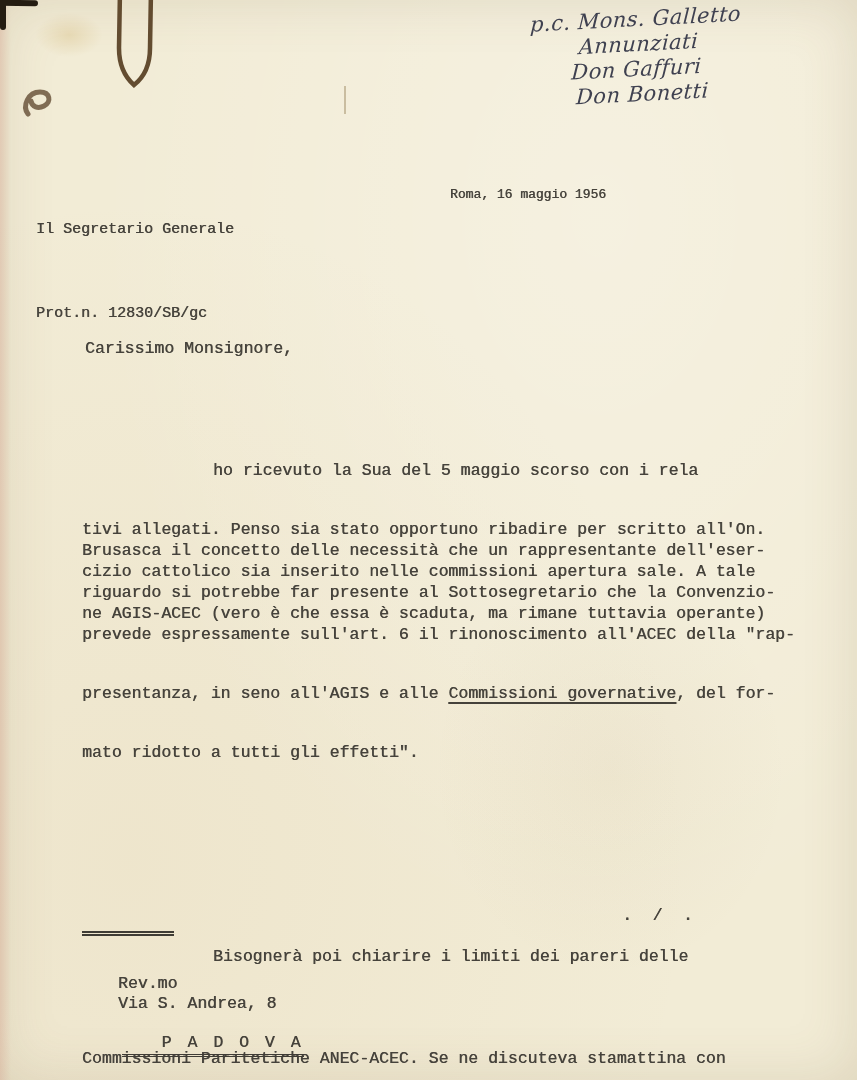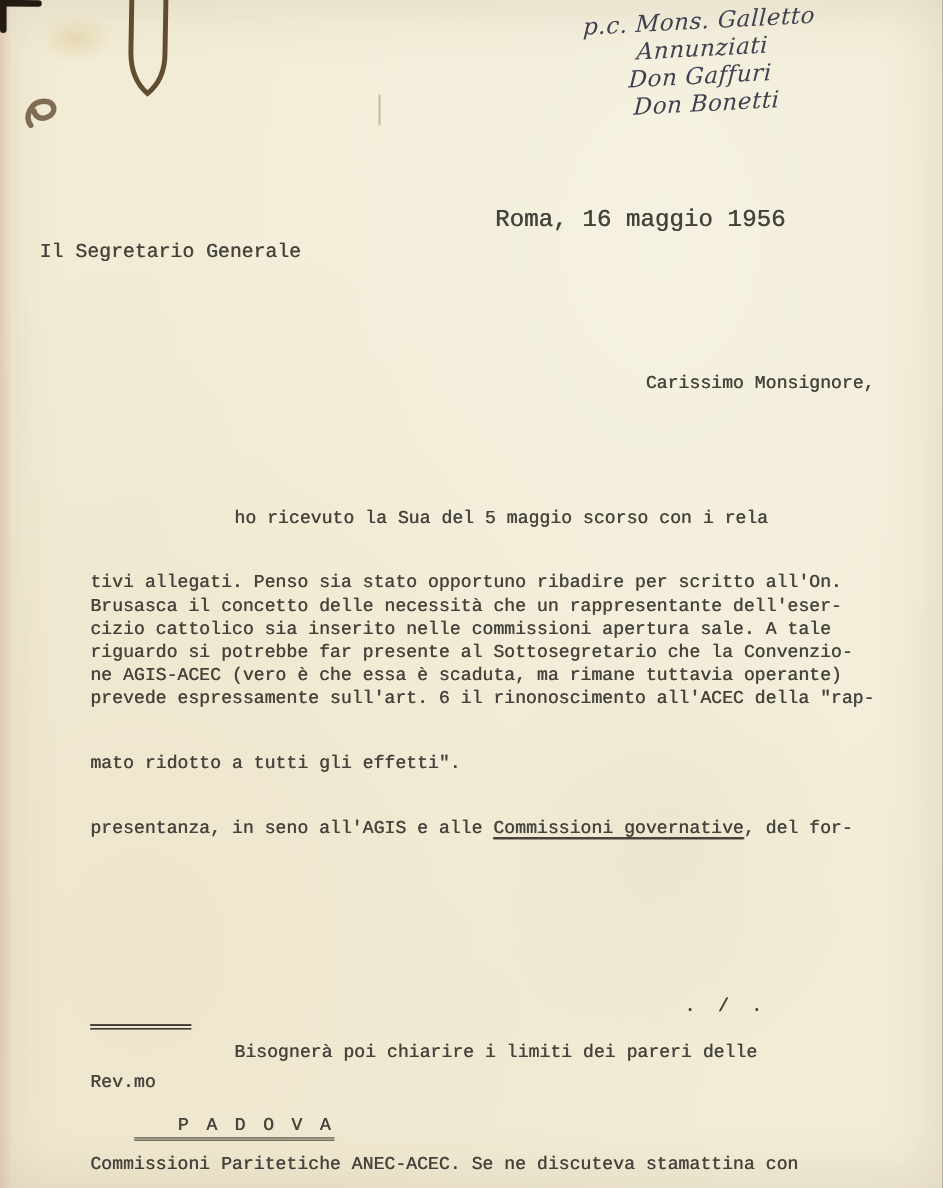--- a/index.html
+++ b/index.html
@@ -43,36 +43,36 @@
     font-size:21px;line-height:25px;
     color:var(--hand-ink);
     transform:rotate(-3deg) skewX(-6deg);
     letter-spacing:.5px;
   }
   .note .line:nth-child(2){margin-left:50px;}
   .note .line:nth-child(3){margin-left:44px;}
   .note .line:nth-child(4){margin-left:50px;}
 
   .typed{white-space:pre;text-shadow:.45px 0 0 rgba(69,66,59,.85);}
-  .header{position:absolute;left:36px;top:160px;font-size:18px;line-height:28px;}
-  .dateline{position:absolute;left:450px;top:187px;font-size:22px;}
+  .header{position:absolute;left:36px;top:160px;font-size:15px;line-height:28px;}
+  .dateline{position:absolute;left:450px;top:187px;font-size:13px;}
 
   .body{position:absolute;left:82px;top:300px;font-size:16.5px;}
-  .salutation{margin-left:3px;line-height:21px;margin-bottom:6px;text-align:right;}
+  .salutation{margin-left:3px;line-height:21px;margin-bottom:6px;}
   .para .line{line-height:21px;}
   .p2{margin-top:7px;}
   .p2 .line{line-height:20px;margin-top:44px;}
   .indent{text-indent:131px;}
   .u{text-decoration:underline;text-decoration-thickness:2px;text-underline-offset:4px;}
 
   .cont-mark{position:absolute;left:622px;top:906px;font-size:17px;letter-spacing:5px;}
   .divider{position:absolute;left:82px;top:931px;width:92px;height:5px;
     background:linear-gradient(#3f3c35 38%,transparent 38%,transparent 62%,#3f3c35 62%);}
   .recipient{position:absolute;left:82px;top:936px;font-size:16.5px;}
-  .recipient .line{line-height:20px;}
+  .recipient .line{line-height:20px;margin-left:36px;}
   .city{display:inline-block;line-height:20px;letter-spacing:3px;
     border-bottom:3px double #3f3c35;padding-bottom:1px;padding-left:40px;}
 </style>
 </head>
 <body>
 
 <div class="page">
 
   <div class="left-strip"></div>
   <div class="edge edge-top"></div>
@@ -91,42 +91,43 @@
 
   <div class="note">
       <div class="line">p.c. Mons. Galletto</div>
       <div class="line">Annunziati</div>
       <div class="line">Don Gaffuri</div>
       <div class="line">Don Bonetti</div>
     </div>
 
   <div class="header typed">
     <div>Il Segretario Generale</div>
+    <div>Prot.n. 12830/SB/gc</div>
   </div>
 
   <div class="dateline typed">Roma, 16 maggio 1956</div>
 
   <div class="body typed">
     <div class="salutation">Carissimo Monsignore,</div>
 
     <div class="para p1">
       <div class="line indent">ho ricevuto la Sua del 5 maggio scorso con i rela</div>
       <div><div class="line">tivi allegati. Penso sia stato opportuno ribadire per scritto all'On.</div><div class="line">Brusasca il concetto delle necessità che un rappresentante dell'eser-</div><div class="line">cizio cattolico sia inserito nelle commissioni apertura sale. A tale</div><div class="line">riguardo si potrebbe far presente al Sottosegretario che la Convenzio-</div><div class="line">ne AGIS-ACEC (vero è che essa è scaduta, ma rimane tuttavia operante)</div><div class="line">prevede espressamente sull'art. 6 il rinonoscimento all'ACEC della "rap-</div></div>
+      <div class="line"><span>presentanza, in seno all'AGIS e alle </span><span class="u">Commissioni governative</span><span>, del for-</span></div>
       <div class="line">mato ridotto a tutti gli effetti".</div>
-      <div class="line"><span>presentanza, in seno all'AGIS e alle </span><span class="u">Commissioni governative</span><span>, del for-</span></div>
     </div>
 
     <div class="para p2">
       <div class="line indent">Bisognerà poi chiarire i limiti dei pareri delle</div>
       <div><div class="line">Commissioni Paritetiche ANEC-ACEC. Se ne discuteva stamattina con</div><div class="line">Barletta, a proposito di alcuni casi contemplati negli elenchi mini-</div><div class="line">steriali del novembre e del gennaio scorsi, ai quali sarà data la pre-</div><div class="line">cedenza non appena uscirà il nuovo decreto del Presidente del Consiglio</div><div class="line">Nell'impostazione generale, dovrebbe essere chiaro che, nelle locali-</div><div class="line">tà già provviste di cinema dei due tipi, l'entità dei posti,  da</div></div>
     </div>
   </div>
 
   <div class="cont-mark typed">. / .</div>
 
   <div class="divider"></div>
 
   <div class="recipient typed">
-    <div><div class="line">Rev.mo</div></div>
+    <div><div class="line">Rev.mo</div><div class="line">Via S. Andrea, 8</div></div>
     <div class="city">P A D O V A</div>
   </div>
 
 </div>
 
 </body></html>

